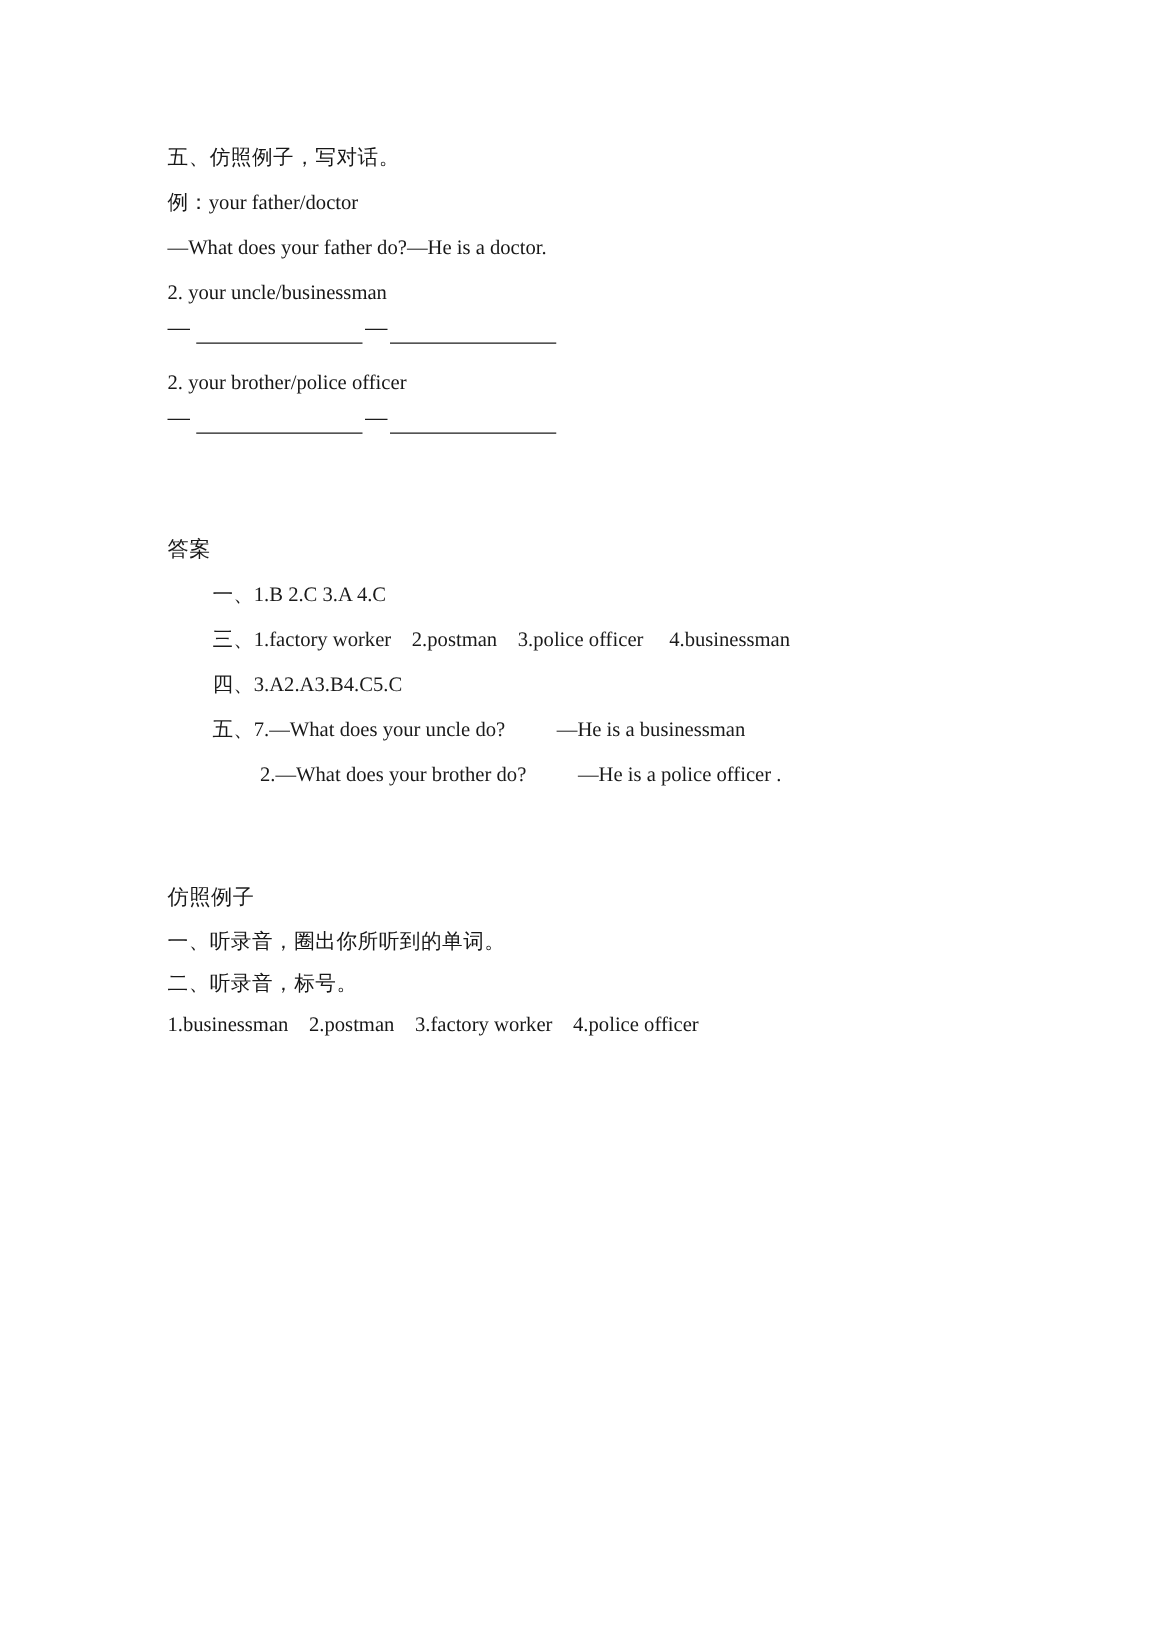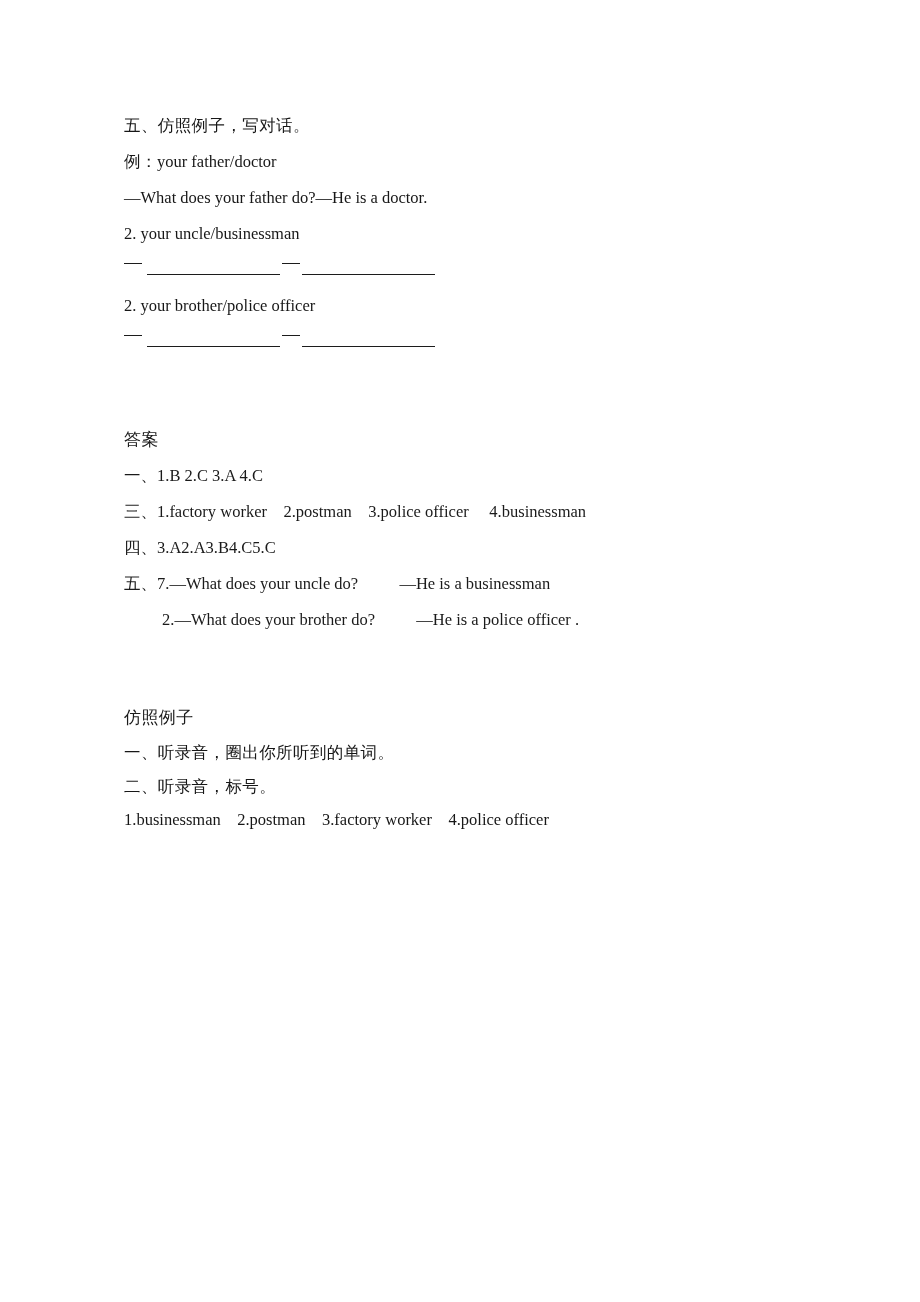--- a/index.html
+++ b/index.html
@@ -19,21 +19,21 @@
     position: absolute;
     left: 0;
     top: 0;
     width: 920px;
     height: 1302px;
     background: #ffffff;
     overflow: hidden;
   }
   .content {
     position: absolute;
-    left: 124px;
+    left: 134px;
     top: 108px;
     width: 700px;
   }
 
   
   .line {
     font-size: 16.5px;
     line-height: 36px;
     white-space: pre;
     color: #171717;
@@ -75,20 +75,21 @@
   .dash.d1 { left: 0px; }
   .rule.r1 { left: 23px; width: 133px; }
   .dash.d2 { left: 158px; }
   .rule.r2 { left: 178px; width: 133px; }
 
   
   .ans-row {
     font-size: 16.5px;
     line-height: 36px;
     white-space: pre;
+    margin-left: 36px;
   }
   .ans-indent {
     padding-left: 38px;
   }
 </style>
 </head>
 <body>
 
 <div class="page">
   <div class="content">

